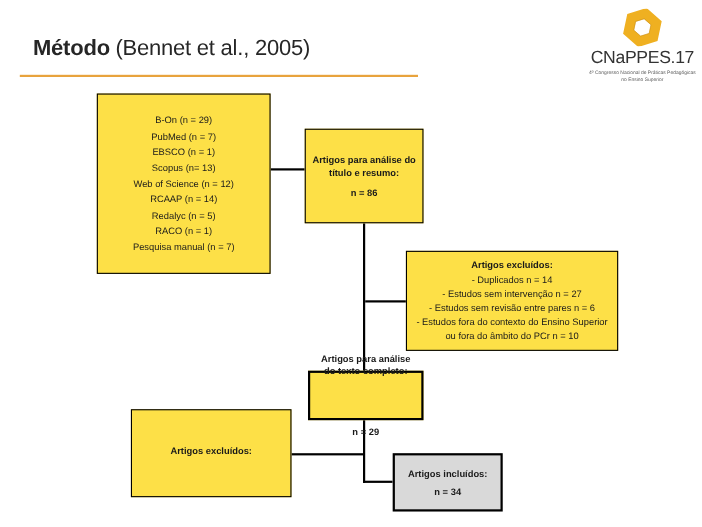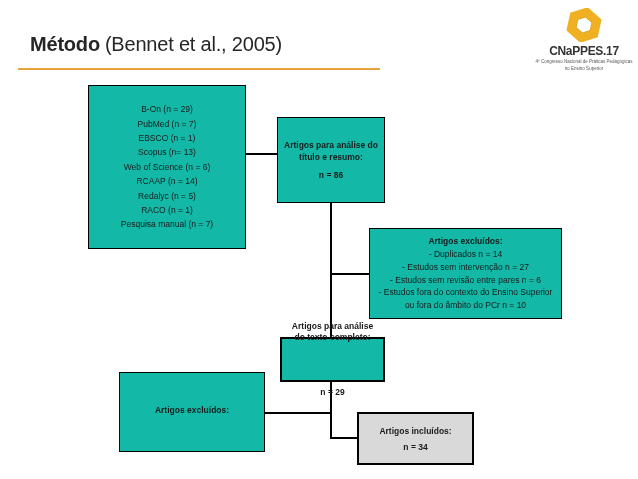--- a/index.html
+++ b/index.html
@@ -37,60 +37,60 @@
   
   .logo {
     position: absolute;
     left: 532px;
     top: 8px;
     width: 104px;
     text-align: center;
   }
   .logo-hex { display: block; margin: 0 auto; }
   .logo-name {
-    font-size: 12px;
-    font-weight: bold;
+    font-size: 16px;
+    font-weight: normal;
     color: #333333;
     letter-spacing: -0.3px;
     margin-top: 2px;
   }
   .logo-sub {
     font-size: 4.5px;
     line-height: 5.5px;
     color: #5a5a5a;
     margin-top: 1px;
   }
 
   
   .fc-box {
     position: absolute;
     box-sizing: border-box;
     border: 1.5px solid #000000;
-    background: #14b8a6;
+    background: #fde047;
     display: flex;
     flex-direction: column;
     justify-content: center;
     align-items: center;
     text-align: center;
     font-size: 8.5px;
     padding: 3px 4px;
   }
   .fc-box.thick { border-width: 2.5px; }
   .fc-box .line { display: block; width: 100%; }
   .bold { font-weight: bold; }
 
   .box-sources   { left: 88px;  top: 85px;  width: 158px; height: 164px; line-height: 14.4px; }
   .box-screen1   { left: 277px; top: 117px; width: 108px; height: 86px;  line-height: 12px; font-weight: bold; }
   .box-screen1 .count { margin-top: 6px; }
   .box-excl1     { left: 369px; top: 228px; width: 193px; height: 91px;  line-height: 12.8px; }
   .box-screen2   { left: 280px; top: 337px; width: 105px; height: 45px;  line-height: 10.5px; font-weight: bold; gap: 44px; }
   .box-screen2 .count { margin-top: 1px; }
   .box-excl2     { left: 119px; top: 372px; width: 146px; height: 80px;  line-height: 10.5px; }
   .box-excl2 .hdr { margin-bottom: 4px; }
-  .box-incl      { left: 357px; top: 412px; width: 117px; height: 53px;  line-height: 12px; background: #D9D9D9; font-weight: bold; }
+  .box-incl      { left: 357px; top: 412px; width: 100px; height: 53px;  line-height: 12px; background: #D9D9D9; font-weight: bold; }
   .box-incl .count { margin-top: 4px; }
 
   
   .conn { position: absolute; background: #000000; }
   .conn.h { height: 2px; }
   .conn.v { width: 2px; }
   .c-src-screen1   { left: 246px; top: 153px; width: 31px; }
   .c-screen1-down  { left: 330px; top: 203px; height: 134px; }
   .c-branch-excl1  { left: 332px; top: 273px; width: 37px; }
   .c-excl2-join    { left: 265px; top: 412px; width: 66px; }
@@ -124,21 +124,21 @@
   <div class="conn h c-branch-excl1"></div>
   <div class="conn h c-excl2-join"></div>
   <div class="conn v c-screen2-down"></div>
   <div class="conn h c-elbow-incl"></div>
 
   <div class="fc-box box-sources">
     <span class="line">B-On (n = 29)</span>
     <span class="line">PubMed (n = 7)</span>
     <span class="line">EBSCO (n = 1)</span>
     <span class="line">Scopus (n= 13)</span>
-    <span class="line">Web of Science (n = 6)</span>
+    <span class="line">Web of Science (n = 12)</span>
     <span class="line">RCAAP (n = 14)</span>
     <span class="line">Redalyc (n = 5)</span>
     <span class="line">RACO (n = 1)</span>
     <span class="line">Pesquisa manual (n = 7)</span>
   </div>
 
   <div class="fc-box box-screen1">
     <span class="line">Artigos para análise do título e resumo:</span>
     <span class="line count">n = 86</span>
   </div>

